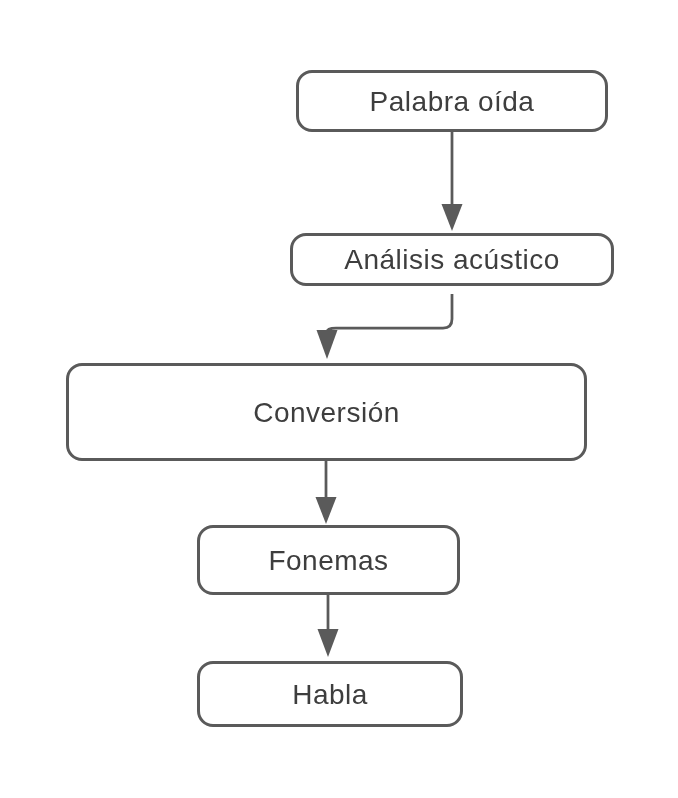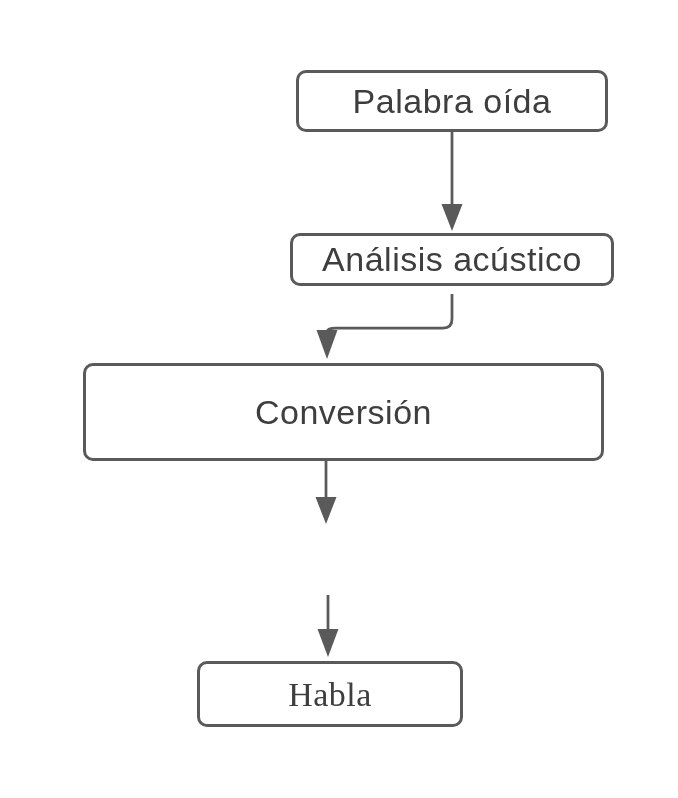--- a/index.html
+++ b/index.html
@@ -35,37 +35,37 @@
   }
   .head {
     fill: var(--stroke);
     stroke: none;
   }
   .node {
     position: absolute;
     box-sizing: border-box;
     background: var(--node-fill);
     border: 3px solid var(--stroke);
-    border-radius: 10px;
+    border-radius: 16px;
     display: flex;
     flex-direction: column;
     align-items: center;
     justify-content: center;
     text-align: center;
     color: var(--text);
-    font-size: 34px;
+    font-size: 28px;
     line-height: 41px;
     letter-spacing: 0.5px;
     white-space: nowrap;
   }
   .node-palabra    { left: 296px; top: 70px;  width: 312px; height: 62px; }
   .node-analisis   { left: 290px; top: 233px; width: 324px; height: 53px; }
-  .node-conversion { left: 83px;  top: 363px; width: 521px; height: 98px; }
+  .node-conversion { left: 66px;  top: 363px; width: 521px; height: 98px; }
   .node-fonemas    { left: 197px; top: 525px; width: 263px; height: 70px; }
-  .node-habla      { left: 197px; top: 661px; width: 266px; height: 66px; font-family: Liberation Serif, serif; }
+  .node-habla      { left: 197px; top: 661px; width: 266px; height: 66px; }
 </style>
 </head>
 <body>
 
 <div class="canvas">
 
   <svg class="edge-layer" viewBox="0 0 678 798" xmlns="http://www.w3.org/2000/svg">
 
     <path class="edge" d="M452,132 L452,206"></path>
     <path class="head" d="M441.5,204 L462.5,204 L452,231 Z"></path>
@@ -85,18 +85,21 @@
   </div>
 
   <div class="node node-analisis">
     <span>Análisis acústico</span>
   </div>
 
   <div class="node node-conversion">
     <span>Conversión</span>
   </div>
 
+  <div class="node node-fonemas">
+    <span>Fonemas</span>
+  </div>
 
   <div class="node node-habla">
     <span>Habla</span>
   </div>
 
 </div>
 
 </body></html>

